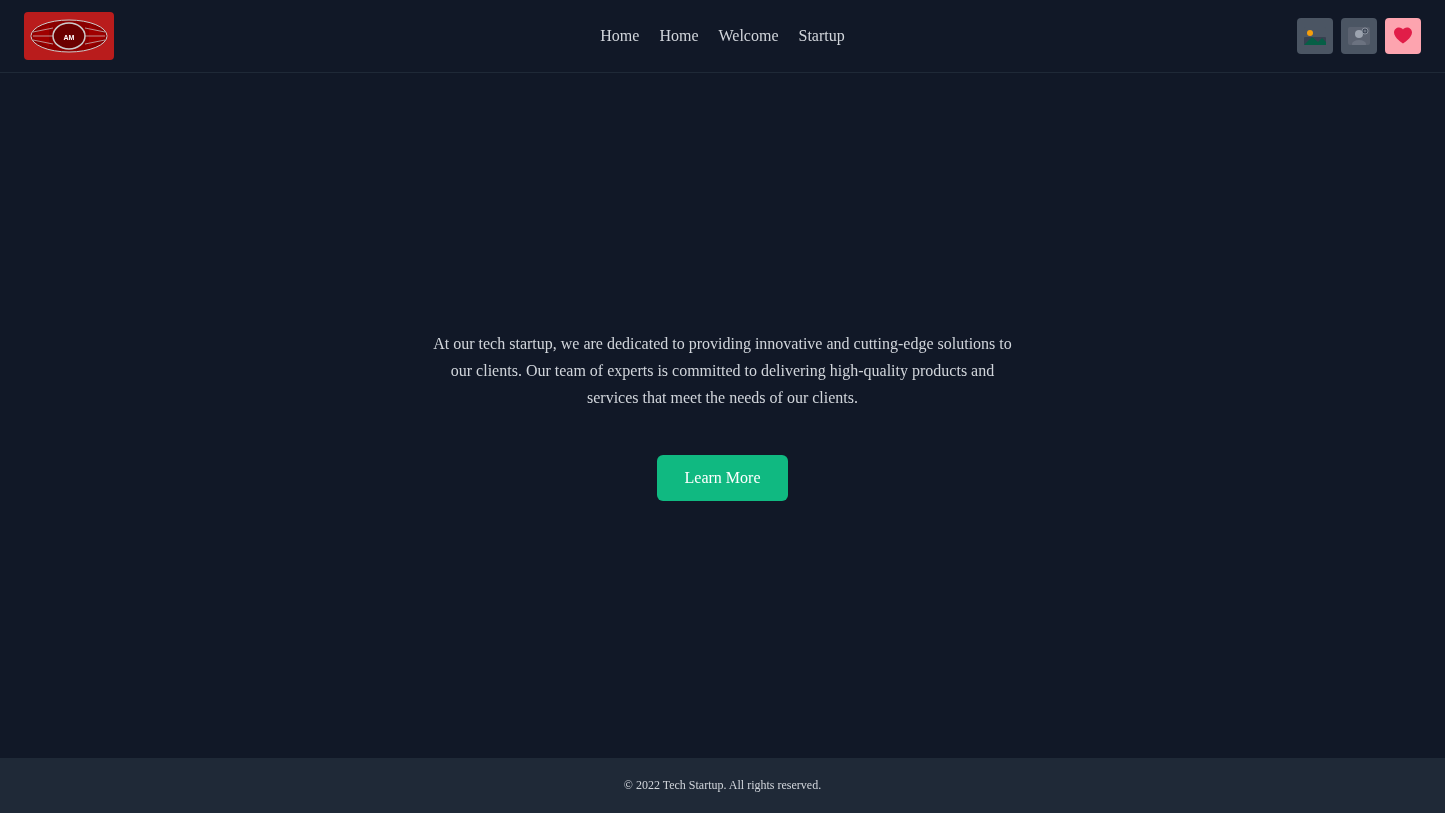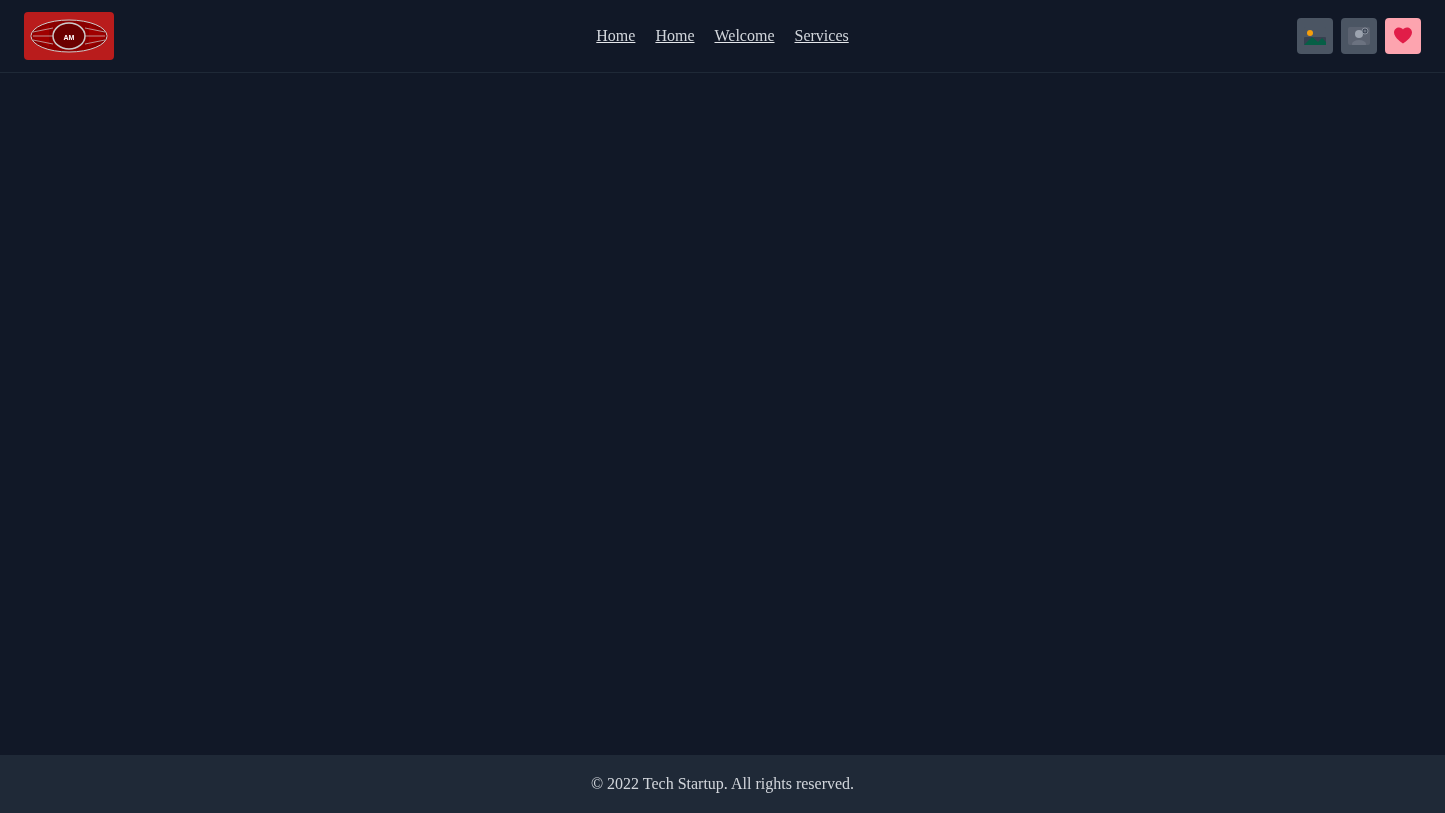--- a/index.html
+++ b/index.html
@@ -44,21 +44,20 @@
       overflow: hidden;
     }
 
     nav {
       position: absolute;
       left: 50%;
       transform: translateX(-50%);
       display: flex;
       gap: 20px;
       align-items: center;
-      text-decoration: underline;
     }
 
     nav a {
       color: #d1d5db;
       text-decoration: none;
       font-size: 16px;
       font-weight: 400;
     }
 
     .header-icons {
@@ -106,21 +105,21 @@
       cursor: pointer;
       font-family: Georgia, serif;
     }
 
     
     footer {
       background-color: #1f2937;
       color: #d1d5db;
       text-align: center;
       padding: 20px;
-      font-size: 16px;
+      font-size: 12px;
     }
 
     
     .icon-img-placeholder {
       width: 36px;
       height: 36px;
       border-radius: 4px;
       background: #4b5563;
       display: flex;
       align-items: center;
@@ -163,21 +162,21 @@
         <line x1="76" y1="23" x2="56" y2="27" stroke="#cccccc" stroke-width="0.7"></line>
         <text x="40" y="23" text-anchor="middle" fill="white" font-size="7" font-family="Arial" font-weight="bold">AM</text>
       </svg>
     </div>
   </div>
 
   <nav>
     <a href="#">Home</a>
     <a href="#">Home</a>
     <a href="#">Welcome</a>
-    <a href="#">Services</a>
+    <a href="#">Startup</a>
   </nav>
 
   <div class="header-icons">
 
     <div class="icon-img-placeholder">
       <svg width="22" height="18" viewBox="0 0 22 18" xmlns="http://www.w3.org/2000/svg">
         <rect width="22" height="18" rx="2" fill="#4b5563"></rect>
         <rect x="0" y="10" width="22" height="8" rx="1" fill="#374151"></rect>
         <circle cx="6" cy="6" r="3" fill="#f59e0b"></circle>
         <polygon points="0,18 8,10 14,15 18,11 22,15 22,18" fill="#065f46"></polygon>
@@ -197,18 +196,20 @@
     <div class="heart-icon-bg">
       <svg width="22" height="20" viewBox="0 0 22 20" xmlns="http://www.w3.org/2000/svg">
         <path d="M11 17.5 C11 17.5 2 12 2 6.5 C2 3.5 4.5 1.5 7 1.5 C9 1.5 10.5 2.5 11 3.5 C11.5 2.5 13 1.5 15 1.5 C17.5 1.5 20 3.5 20 6.5 C20 12 11 17.5 11 17.5Z" fill="#e11d48"></path>
       </svg>
     </div>
   </div>
 </header>
 
 <main>
   <div class="hero-content">
+    <p class="hero-description">At our tech startup, we are dedicated to providing innovative and cutting-edge solutions to our clients. Our team of experts is committed to delivering high-quality products and services that meet the needs of our clients.</p>
+    <button class="learn-more-btn">Learn More</button>
   </div>
 </main>
 
 <footer>
   <p>© 2022 Tech Startup. All rights reserved.</p>
 </footer>
 
 </body></html>

